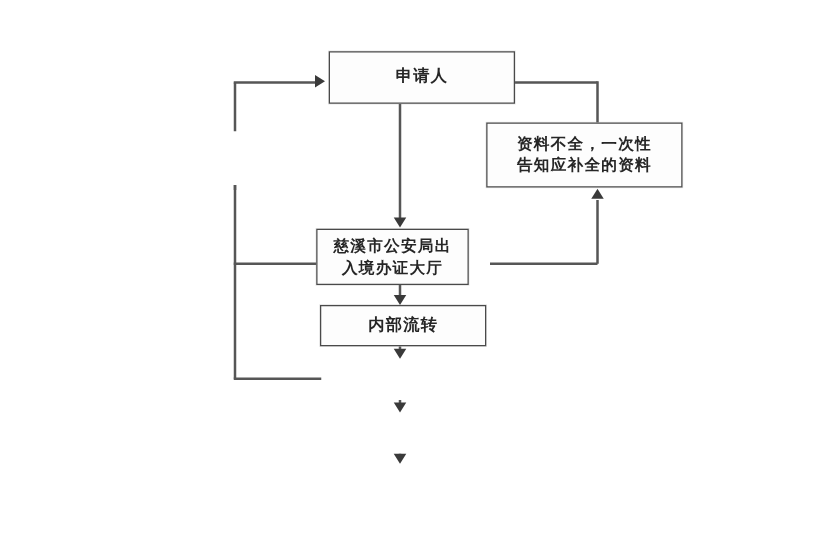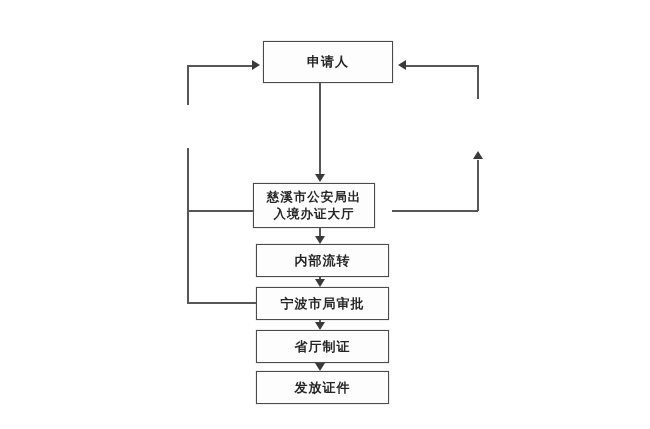--- a/index.html
+++ b/index.html
@@ -63,21 +63,21 @@
   .arrow.down {
     border-left: 5px solid transparent;
     border-right: 5px solid transparent;
     border-top: 8px solid #3a3a3a;
   }
   .arrow.up {
     border-left: 5px solid transparent;
     border-right: 5px solid transparent;
     border-bottom: 8px solid #3a3a3a;
   }
-  .n-applicant   { left: 263px; top: 41px;  width: 130px; height: 42px; }
+  .n-applicant   { left: 263px; top: 41px;  width: 149px; height: 42px; }
   .n-reject      { left: 92px;  top: 104px; width: 203px; height: 44px; }
   .n-incomplete  { left: 389px; top: 98px;  width: 157px; height: 52px; font-size: 12.5px; }
   .n-hall        { left: 253px; top: 183px; width: 122px; height: 45px; font-size: 12.5px; }
   .n-internal    { left: 256px; top: 244px; width: 133px; height: 33px; text-align: right; }
   .n-ningbo      { left: 256px; top: 287px; width: 133px; height: 33px; }
   .n-province    { left: 256px; top: 330px; width: 133px; height: 33px; }
   .n-issue       { left: 256px; top: 371px; width: 133px; height: 33px; }
 </style>
 </head>
 <body>
@@ -117,35 +117,30 @@
   <div class="arrow down" style="left:315px; top:322px;"></div>
 
   <div class="edge v" style="left:319px; top:363px; height:2px;"></div>
   <div class="arrow down" style="left:315px; top:363px;"></div>
 
   <div class="node n-applicant">
     <span class="txt">申请人</span>
   </div>
 
 
+  <div class="node n-incomplete">
+    <span class="txt">资料不全，一次性
+告知应补全的资料</span>
+  </div>
 
   <div class="node n-hall">
     <span class="txt">慈溪市公安局出
 入境办证大厅</span>
   </div>
 
   <div class="node n-internal">
     <span class="txt">内部流转</span>
   </div>
 
-  <div class="node n-ningbo">
-    <span class="txt">宁波市局审批</span>
-  </div>
 
-  <div class="node n-province">
-    <span class="txt">省厅制证</span>
-  </div>
 
-  <div class="node n-issue">
-    <span class="txt">发放证件</span>
-  </div>
 
 </div>
 
 </body></html>

